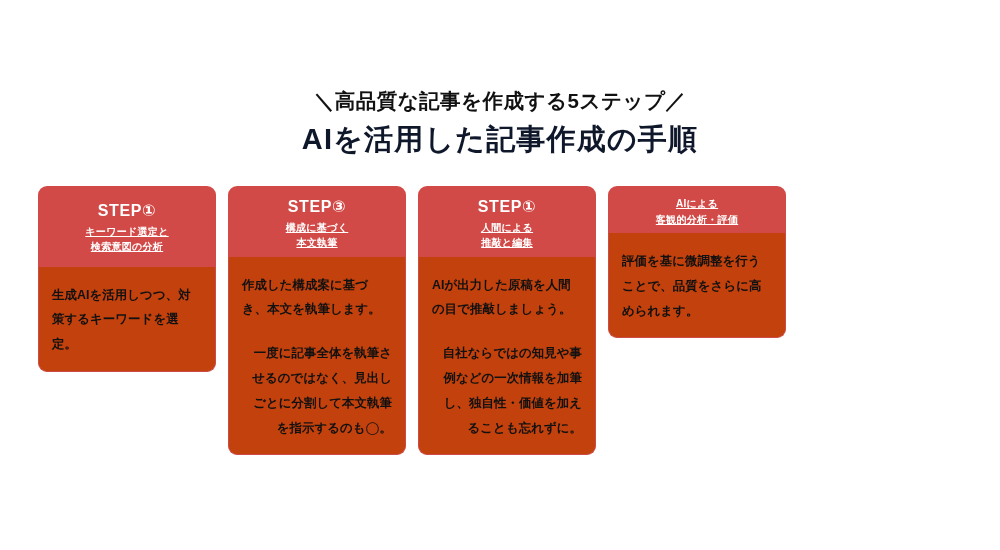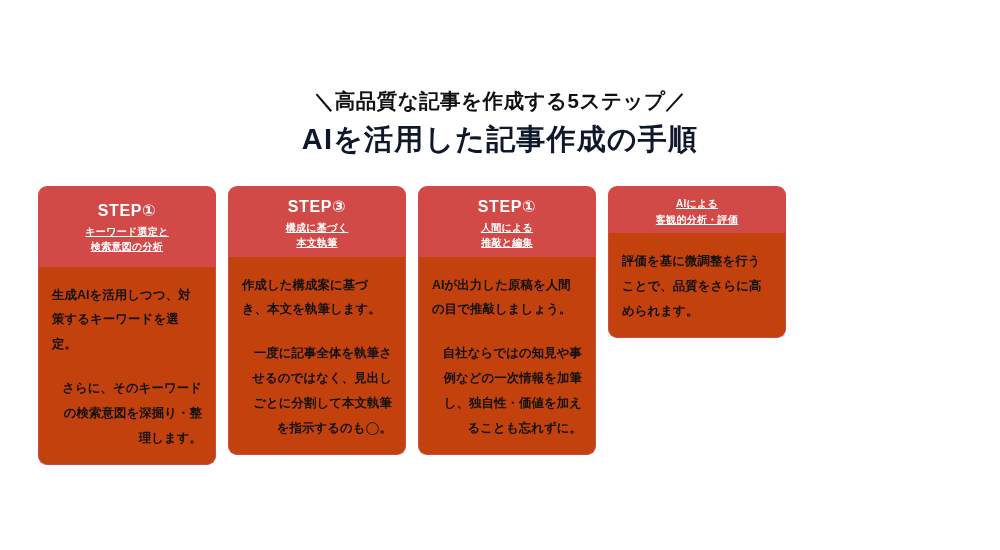--- a/index.html
+++ b/index.html
@@ -128,21 +128,20 @@
   <div class="cards">
 
     <div class="card">
       <div class="card-header">
         <div class="step-label">STEP①</div>
         <div class="step-title">キーワード選定と
 検索意図の分析</div>
       </div>
       <div class="card-body">
         <p>生成AIを活用しつつ、対策するキーワードを選定。</p>
-        <p>さらに、そのキーワードの検索意図を深掘り・整理します。</p>
       </div>
     </div>
 
 
     <div class="card">
       <div class="card-header tall">
         <div class="step-label">STEP③</div>
         <div class="step-title">構成に基づく
 本文執筆</div>
       </div>

